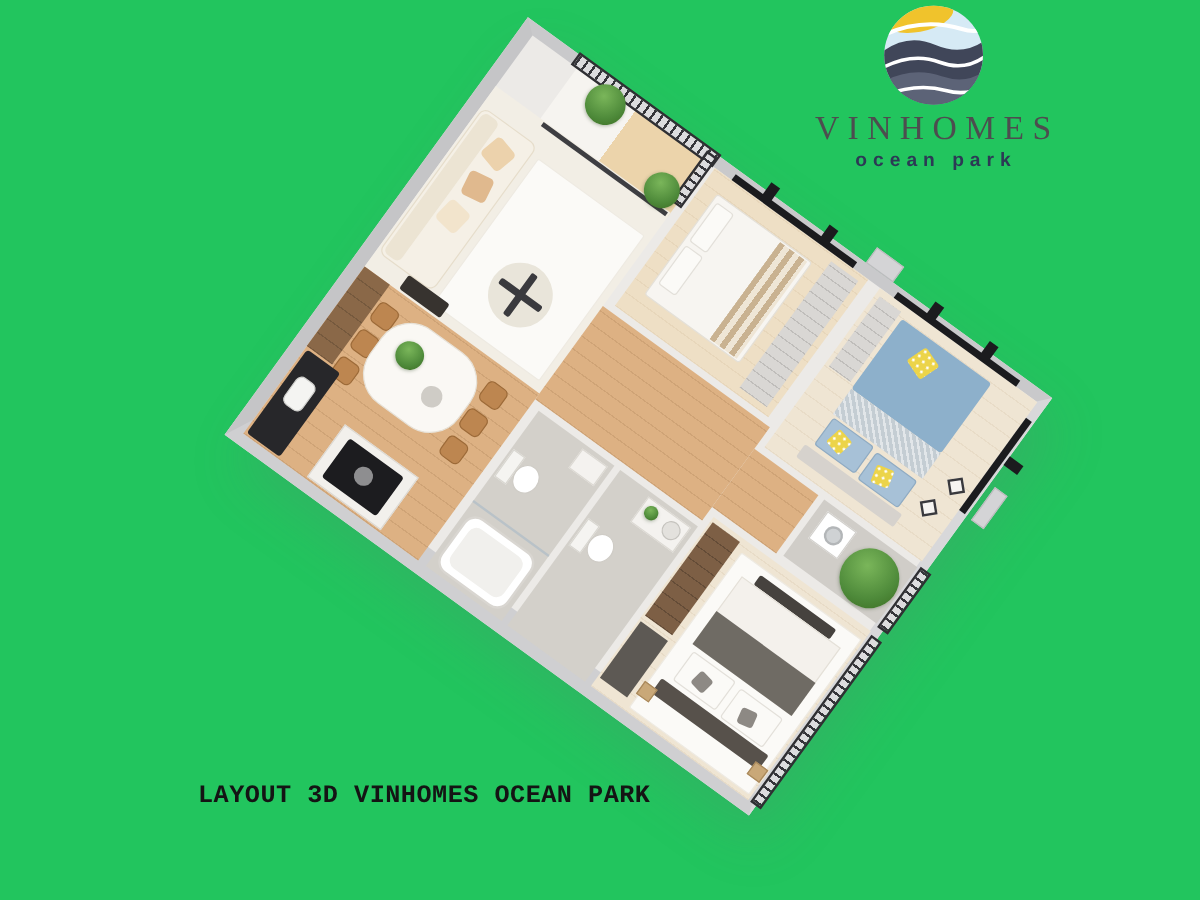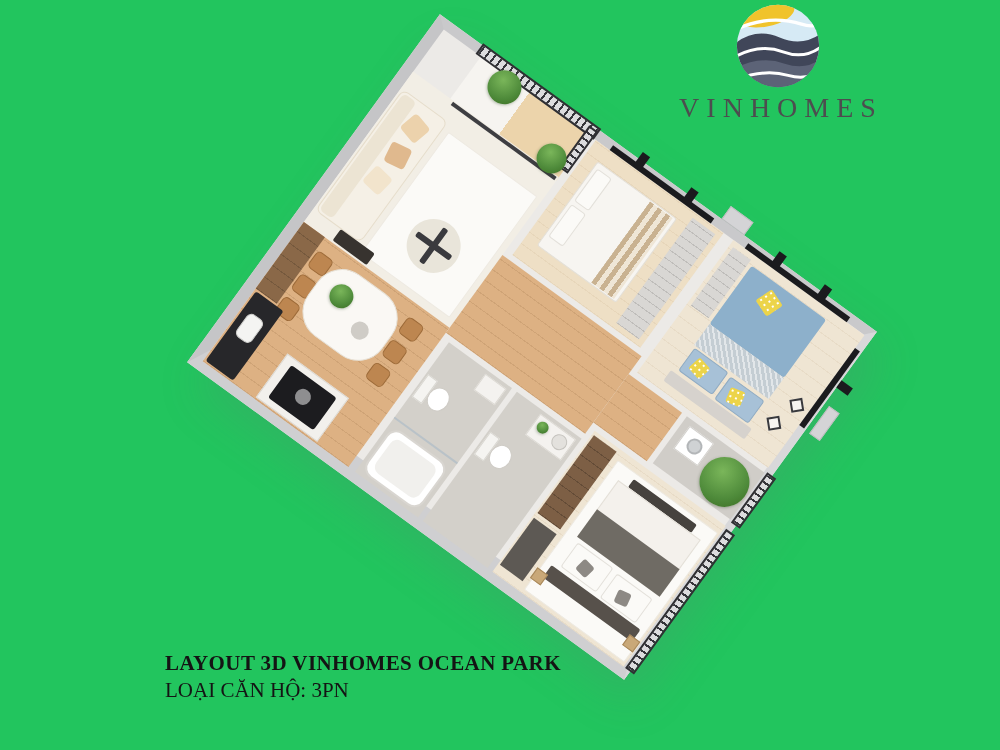--- a/index.html
+++ b/index.html
@@ -9,21 +9,21 @@
 
   
   .logo{position:absolute;left:655px;top:4px;width:245px;text-align:center;}
   .logo-circle{width:84px;height:84px;margin:0 auto;display:block;}
   .logo-name{margin-top:4px;font-family:"Liberation Serif",serif;font-size:28px;font-weight:500;
              color:#4d4d4f;letter-spacing:7px;text-indent:7px;white-space:nowrap;}
   .logo-sub{margin-top:1px;font-size:16px;font-weight:bold;color:#2c3a55;letter-spacing:5px;
             text-indent:5px;white-space:nowrap;}
 
   
-  .caption{position:absolute;left:165px;top:650px;font-family:Liberation Serif, serif;
+  .caption{position:absolute;left:165px;top:650px;font-family:Liberation Mono, monospace;
            color:#141414;line-height:27px;}
   .caption .l1{font-size:21px;font-weight:bold;letter-spacing:.4px;}
   .caption .l2,.caption .l3{font-size:21px;font-weight:400;}
 
   
   .floorplan{position:absolute;left:262px;top:132px;width:540px;height:430px;box-sizing:border-box;
              background:#eceae7;
              border-style:solid;border-color:#c9c9cb #d8d8da #cfcfd1 #c5c5c7;
              border-width:10px 9px 24px 12px;
              transform:rotate(36deg);
@@ -113,20 +113,21 @@
         <rect x="0" y="0" width="100" height="100" fill="#d6eaf5"></rect>
         <ellipse cx="34" cy="10" rx="36" ry="17" fill="#f0c32c" transform="rotate(-10 34 10)"></ellipse>
         <path d="M0,30 Q40,12 78,24 Q90,28 100,24" fill="none" stroke="#ffffff" stroke-width="4"></path>
         <path d="M0,46 Q25,28 52,40 Q78,51 100,36 L100,100 L0,100 Z" fill="#404659"></path>
         <path d="M0,62 Q30,47 56,57 Q80,66 100,52" fill="none" stroke="#ffffff" stroke-width="3.5"></path>
         <path d="M0,76 Q30,61 58,71 Q82,79 100,66 L100,100 L0,100 Z" fill="#5c6377"></path>
         <path d="M0,90 Q34,77 62,85 Q84,91 100,80" fill="none" stroke="#ffffff" stroke-width="3.5"></path>
       </g>
     </svg>
     <div class="logo-name">VINHOMES</div>
+    <div class="logo-sub">ocean park</div>
   </div>
 
   <div class="floorplan">
 
     <div class="room balc-floor abs" style="left:46px;top:0;width:134px;height:56px;"></div>
     <div class="room cream abs" style="left:0;top:52px;width:180px;height:186px;"></div>
     <div class="room wood abs" style="left:0;top:238px;width:180px;height:172px;"></div>
     <div class="room bedfloor abs" style="left:188px;top:0;width:158px;height:142px;"></div>
     <div class="room wood abs" style="left:180px;top:148px;width:172px;height:96px;"></div>
     <div class="room wood abs" style="left:352px;top:170px;width:66px;height:60px;"></div>
@@ -232,16 +233,15 @@
     <div class="pillow-white abs" style="left:460px;top:338px;width:44px;height:30px;"></div>
     <div class="cushion-gray abs" style="left:424px;top:346px;width:14px;height:14px;transform:rotate(10deg);"></div>
     <div class="cushion-gray abs" style="left:472px;top:348px;width:14px;height:14px;transform:rotate(-12deg);"></div>
     <div class="headboard-dark abs" style="left:402px;top:370px;width:110px;height:15px;"></div>
     <div class="nightstand abs" style="left:392px;top:380px;width:13px;height:13px;"></div>
     <div class="nightstand abs" style="left:506px;top:380px;width:13px;height:13px;"></div>
   </div>
 
   <div class="caption">
     <div class="l1">LAYOUT 3D VINHOMES OCEAN PARK</div>
-    <div class="l2">LOẠI CĂN HỘ: 3PN</div>
   </div>
 
 </div>
 
 </body></html>

